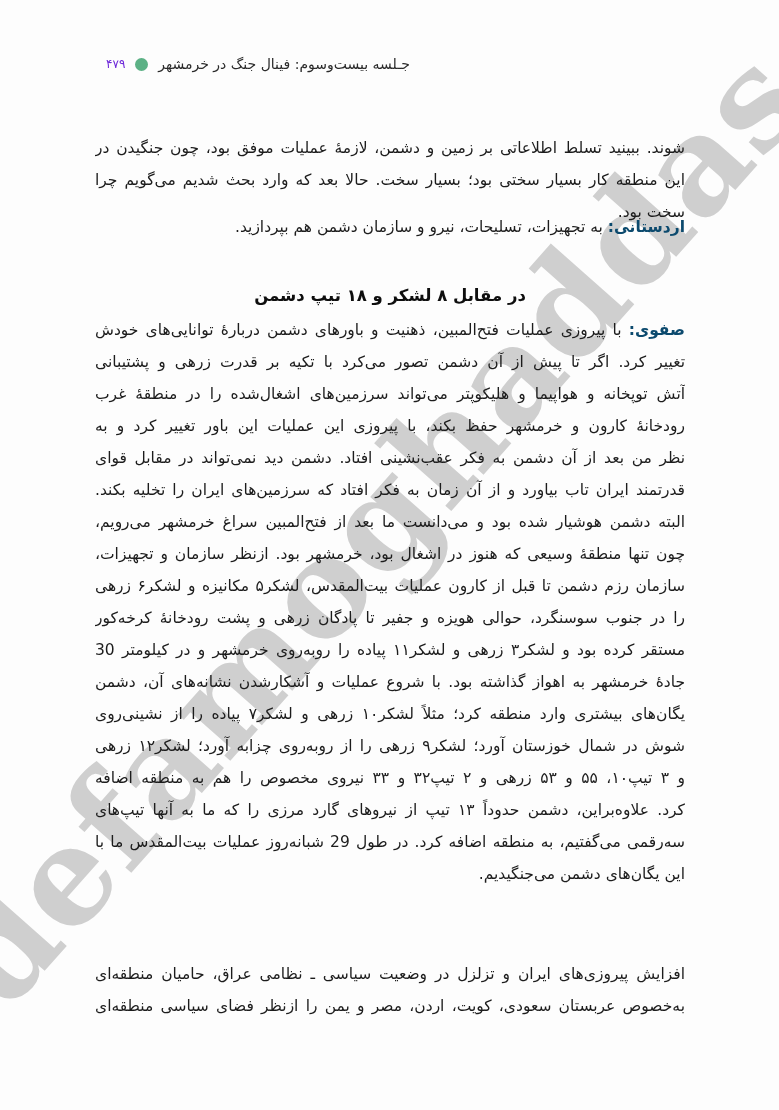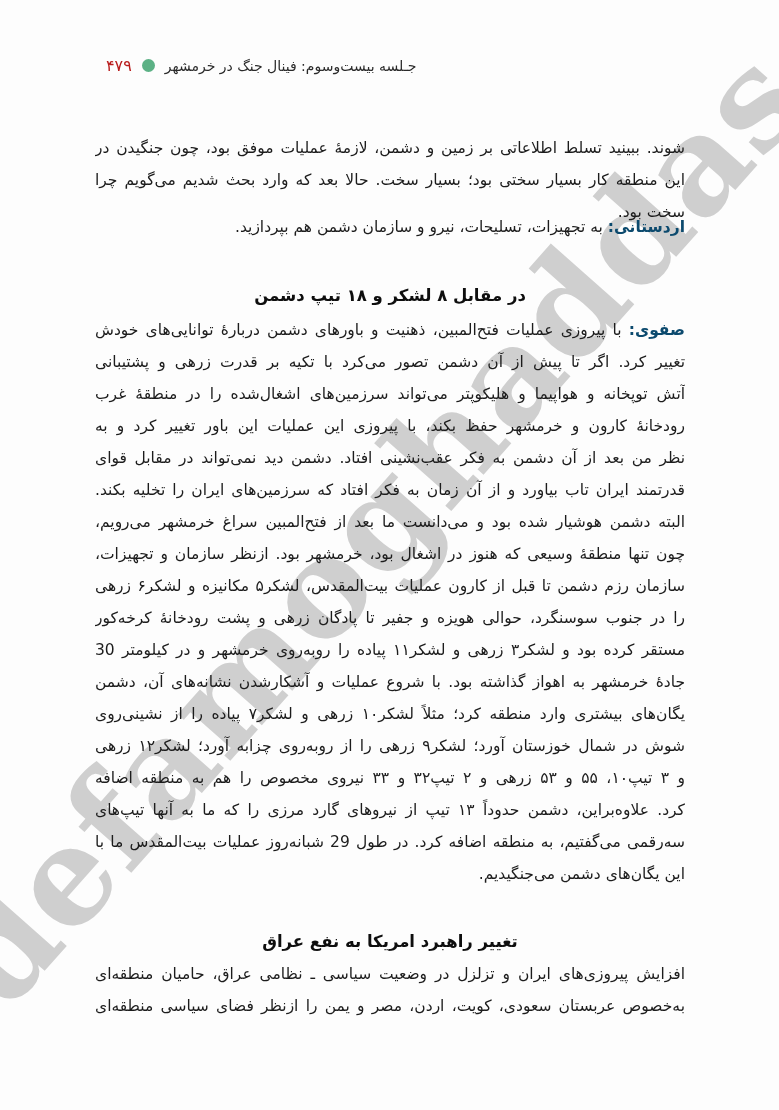--- a/index.html
+++ b/index.html
@@ -37,21 +37,21 @@
     align-items:center;
     gap:10px;
     font-size:14px;
     color:#2a2a2a;
   }
   .h-title{white-space:nowrap;letter-spacing:0;}
   .dot{
     width:13px;height:13px;border-radius:50%;
     display:inline-block;flex:0 0 auto;
   }
-  .h-num{font-size:16px;color:#b91c1c;}
+  .h-num{font-size:12px;color:#6d28d9;}
   
   .block{
     position:absolute;
     right:94px;width:590px;
     z-index:2;
     direction:rtl;
   }
   .para .line{
     height:32px;line-height:32px;
     font-size:15.5px;
@@ -116,20 +116,19 @@
       <div class="line">مستقر کرده بود و لشکر۳ زرهی و لشکر۱۱ پیاده را روبه‌روی خرمشهر و در کیلومتر 30</div>
       <div class="line">جادهٔ خرمشهر به اهواز گذاشته بود. با شروع عملیات و آشکارشدن نشانه‌های آن، دشمن</div>
       <div class="line">یگان‌های بیشتری وارد منطقه کرد؛ مثلاً لشکر۱۰ زرهی و لشکر۷ پیاده را از نشینی‌روی</div>
       <div class="line">شوش در شمال خوزستان آورد؛ لشکر۹ زرهی را از روبه‌روی چزابه آورد؛ لشکر۱۲ زرهی</div>
       <div class="line">و ۳ تیپ۱۰، ۵۵ و ۵۳ زرهی و ۲ تیپ۳۲ و ۳۳ نیروی مخصوص را هم به منطقه اضافه</div>
       <div class="line">کرد. علاوه‌براین، دشمن حدوداً ۱۳ تیپ از نیروهای گارد مرزی را که ما به آنها تیپ‌های</div>
       <div class="line">سه‌رقمی می‌گفتیم، به منطقه اضافه کرد. در طول 29 شبانه‌روز عملیات بیت‌المقدس ما با</div>
       <div class="line last">این یگان‌های دشمن می‌جنگیدیم.</div>
     </div>
 
-  <h2 class="block heading" id="heading-2">تغییر راهبرد امریکا به نفع عراق</h2>
 
   <div class="block para" id="block-d">
       <div class="line">افزایش پیروزی‌های ایران و تزلزل در وضعیت سیاسی ـ نظامی عراق، حامیان منطقه‌ای عراق</div>
       <div class="line">به‌خصوص عربستان سعودی، کویت، اردن، مصر و یمن را ازنظر فضای سیاسی منطقه‌ای</div>
     </div>
 
 </div>
 
 </body></html>

